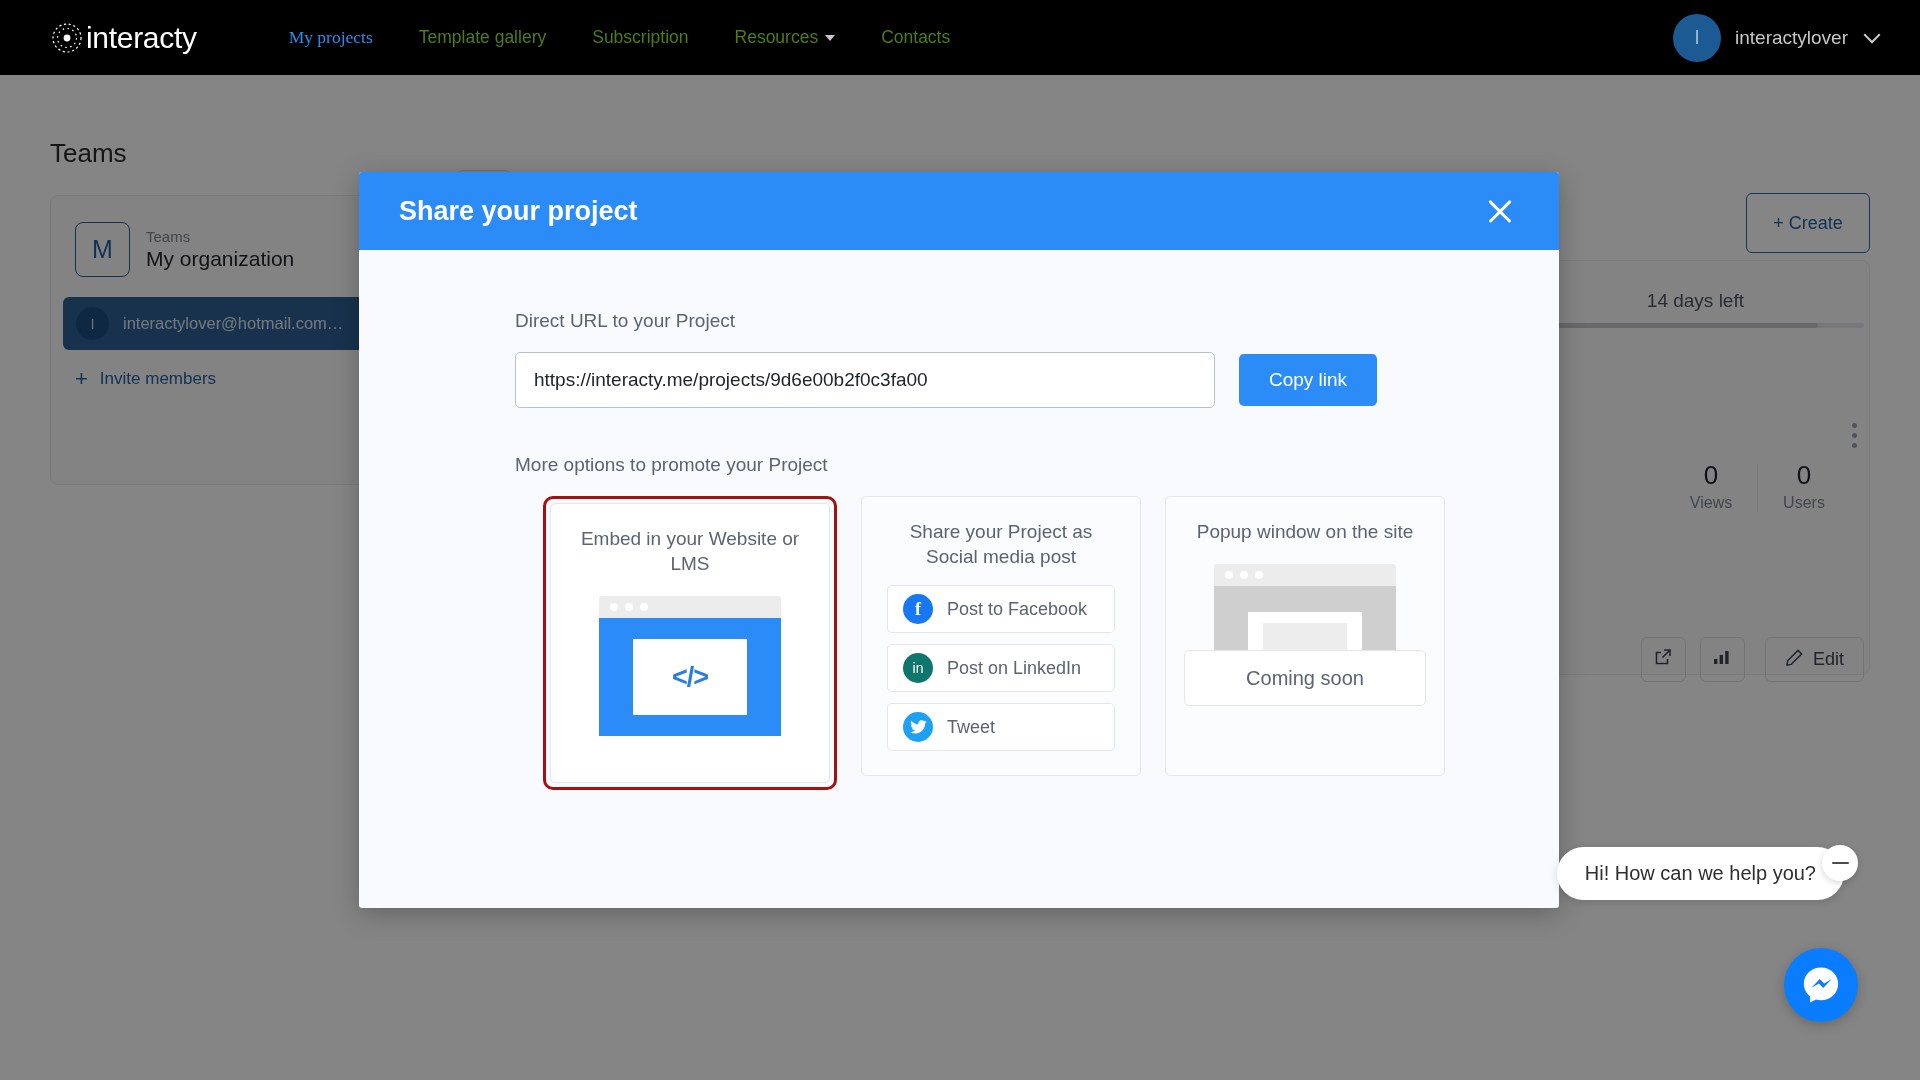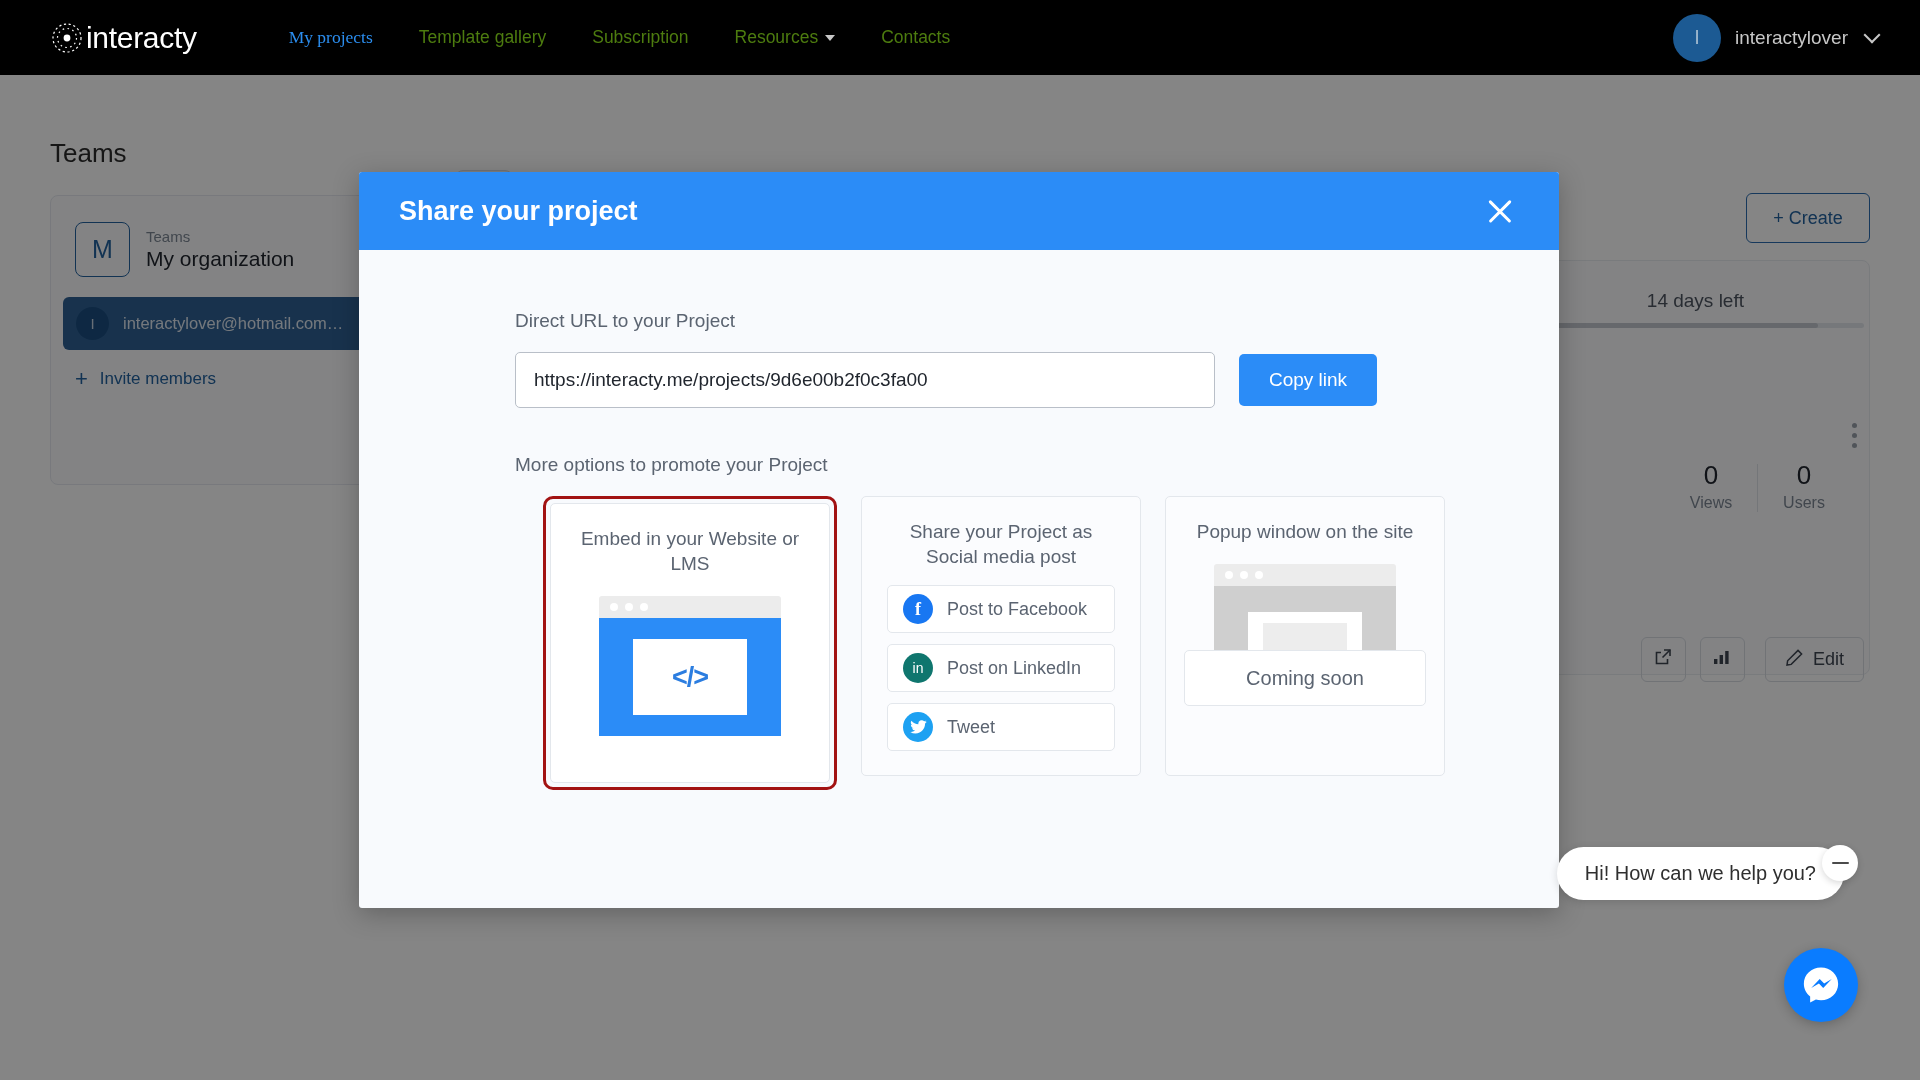--- a/index.html
+++ b/index.html
@@ -119,21 +119,21 @@
     position: absolute; left: 1035px; top: 142px;
     display: flex; align-items: center; gap: 64px;
   }
   .count-draft { font-size: 16.5px; color: #606871; }
   .count-pub {
     font-size: 16.5px; color: #2463a0;
     border-bottom: 1.5px solid #2463a0; padding-bottom: 3px;
   }
   .create-btn {
     position: absolute; right: 50px; top: 118px;
-    width: 124px; height: 50px; border-radius: 6px;
+    width: 124px; height: 60px; border-radius: 6px;
     border: 1px solid #2b6cb0; color: #2463a0;
     background: transparent; font-size: 18px;
     display: flex; align-items: center; justify-content: center; cursor: pointer;
   }
 
   .project-card {
     position: absolute; left: 425px; top: 185px;
     width: 1445px; height: 415px;
     background: #fbfcfe; border: 1px solid #e8ebf0; border-radius: 8px;
   }

